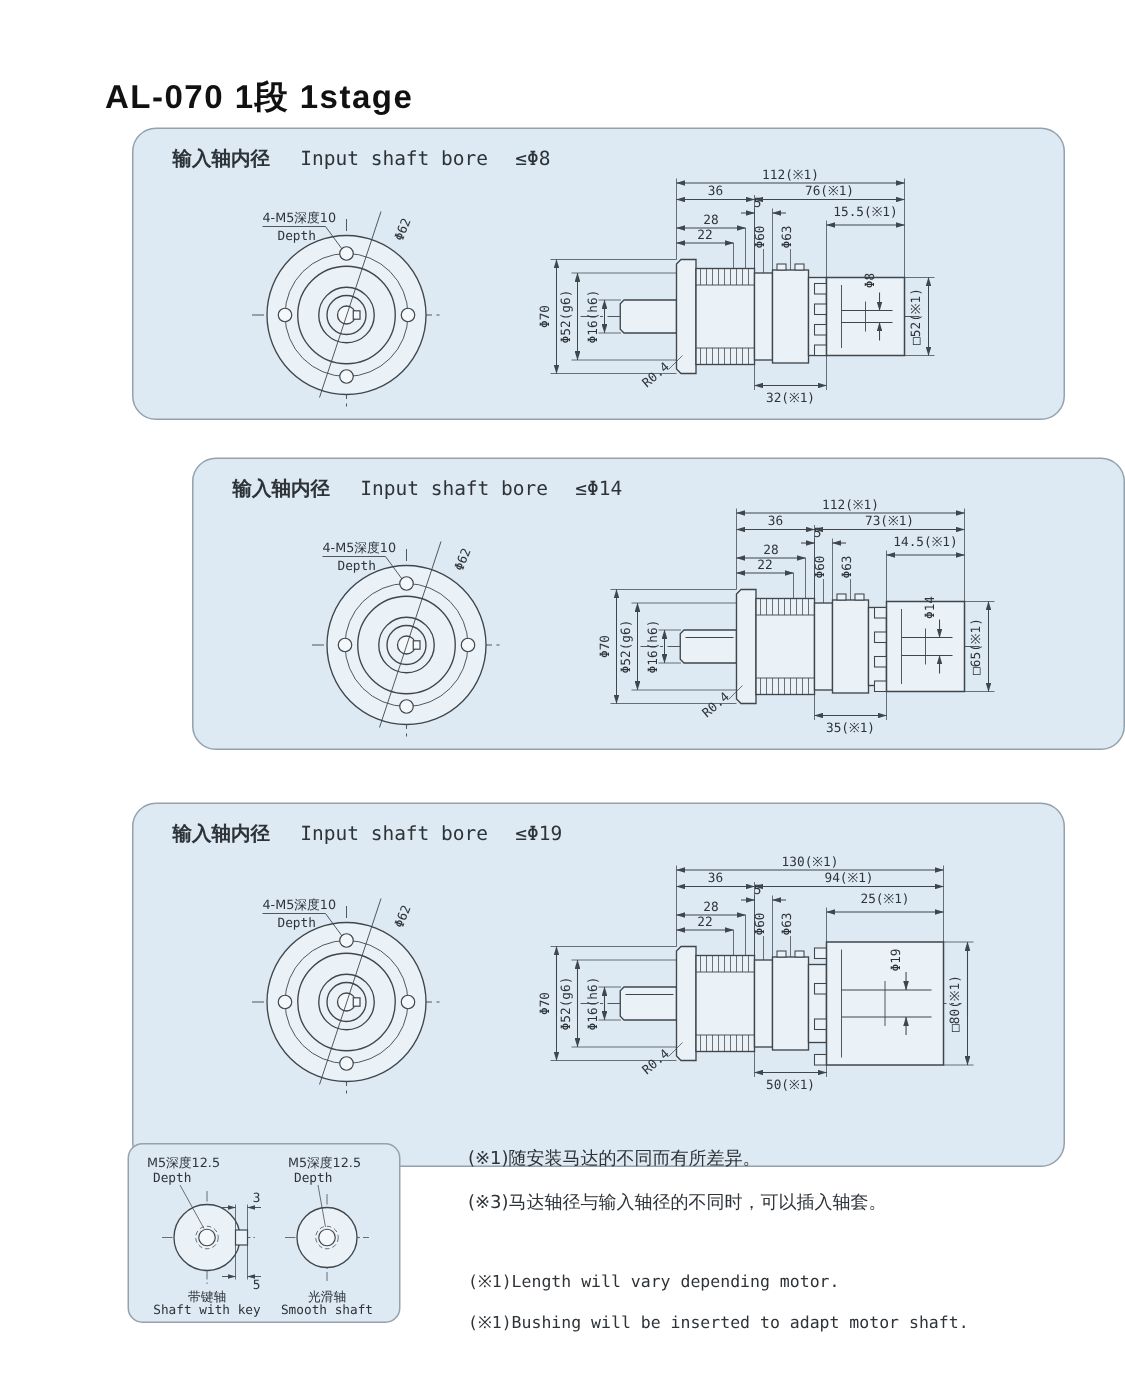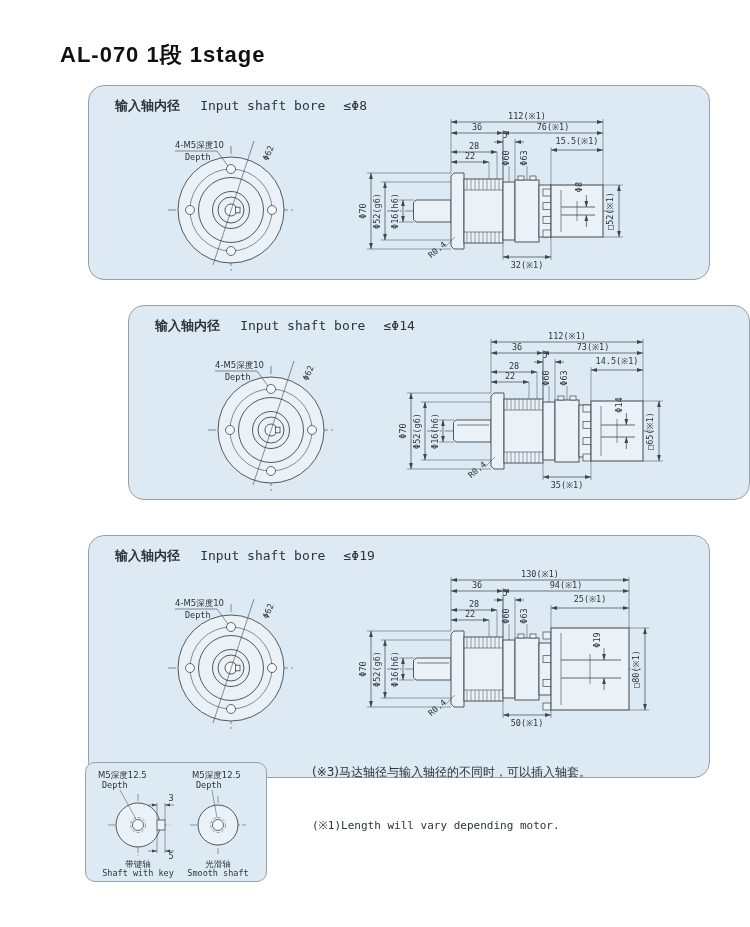--- a/index.html
+++ b/index.html
@@ -8,21 +8,21 @@
     --line:#3f464c;
     --text:#2e3338;
   }
   html,body{margin:0;padding:0;}
   body{
     width:750px;height:927px;position:relative;background:#ffffff;
     font-family:"DejaVu Sans", sans-serif;color:var(--text);
     overflow:hidden;
   }
   .page-title{
-    position:absolute;left:60px;top:40px;margin:0;
+    position:absolute;left:60px;top:40px;margin:10px;
     font-size:22px;font-weight:700;letter-spacing:1px;color:#111;
     font-family:"Liberation Sans", sans-serif;
   }
   .panel{
     position:absolute;left:88px;width:622px;box-sizing:border-box;
     background:var(--panel-bg);
     border:1.5px solid var(--panel-border);
     border-radius:16px;
   }
   .panel-1{top:85px;height:195px;}
@@ -482,15 +482,17 @@
         <text x="106" y="15" text-anchor="start" class="cjk" font-size="7.5">M5深度12.5</text>
         <text x="110" y="25" text-anchor="start" font-size="7">Depth</text>
         <line x1="126" y1="27" x2="131" y2="55" stroke="#3f464c" stroke-width="0.5"></line>
         <text x="132" y="104" text-anchor="middle" class="cjk" font-size="8">光滑轴</text>
         <text x="132" y="113" text-anchor="middle" font-size="7">Smooth shaft</text>
       </g>
     </svg>
 </section>
 
 <div class="notes">
+  <p class="cn">(※1)随安装马达的不同而有所差异。</p>
   <p class="cn">(※3)马达轴径与输入轴径的不同时，可以插入轴套。</p>
   <p class="en gap">(※1)Length will vary depending motor.</p>
+  <p class="en">(※1)Bushing will be inserted to adapt motor shaft.</p>
 </div>
 
 </body></html>

